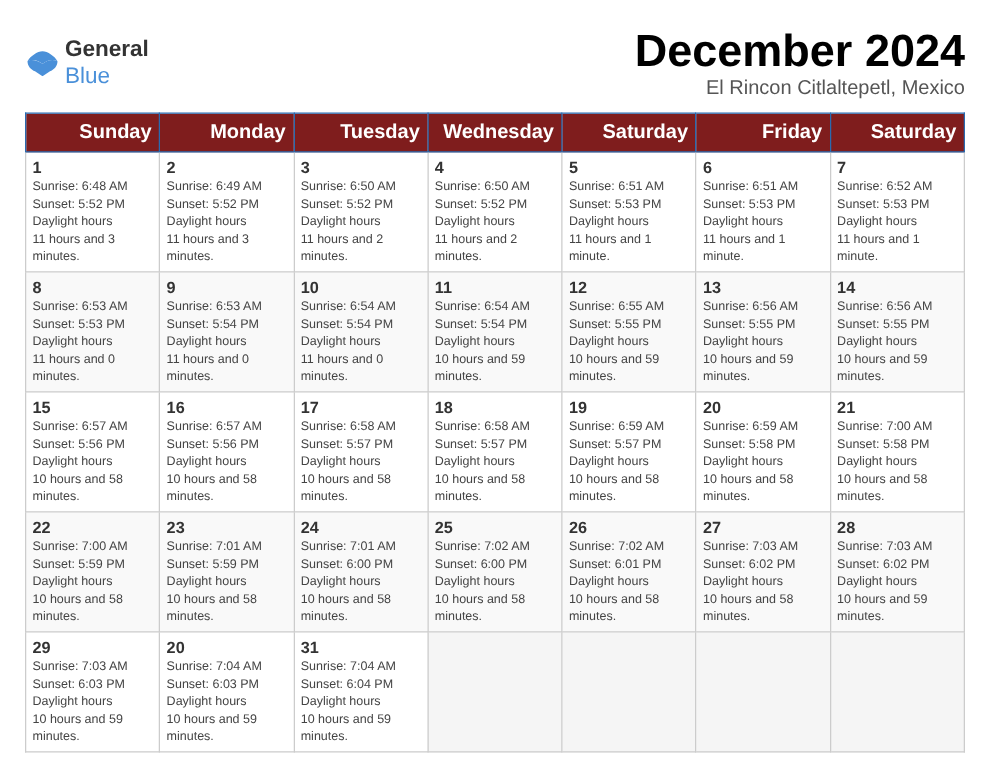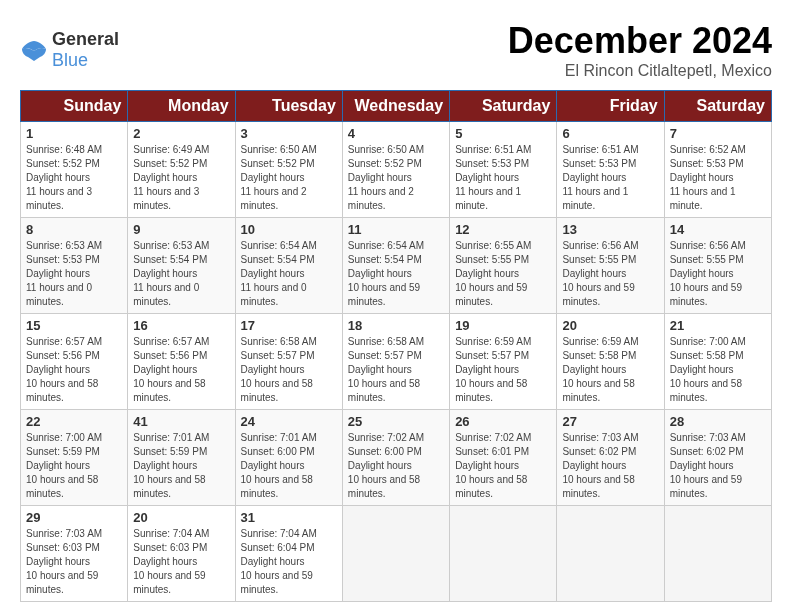--- a/index.html
+++ b/index.html
@@ -320,21 +320,21 @@
         <td>
           <div class="day-num">22</div>
           <div class="day-info">
             Sunrise: 7:00 AM<br>
             Sunset: 5:59 PM<br>
             Daylight hours<br>
             10 hours and 58 minutes.
           </div>
         </td>
         <td>
-          <div class="day-num">41</div>
+          <div class="day-num">23</div>
           <div class="day-info">
             Sunrise: 7:01 AM<br>
             Sunset: 5:59 PM<br>
             Daylight hours<br>
             10 hours and 58 minutes.
           </div>
         </td>
         <td>
           <div class="day-num">24</div>
           <div class="day-info">

